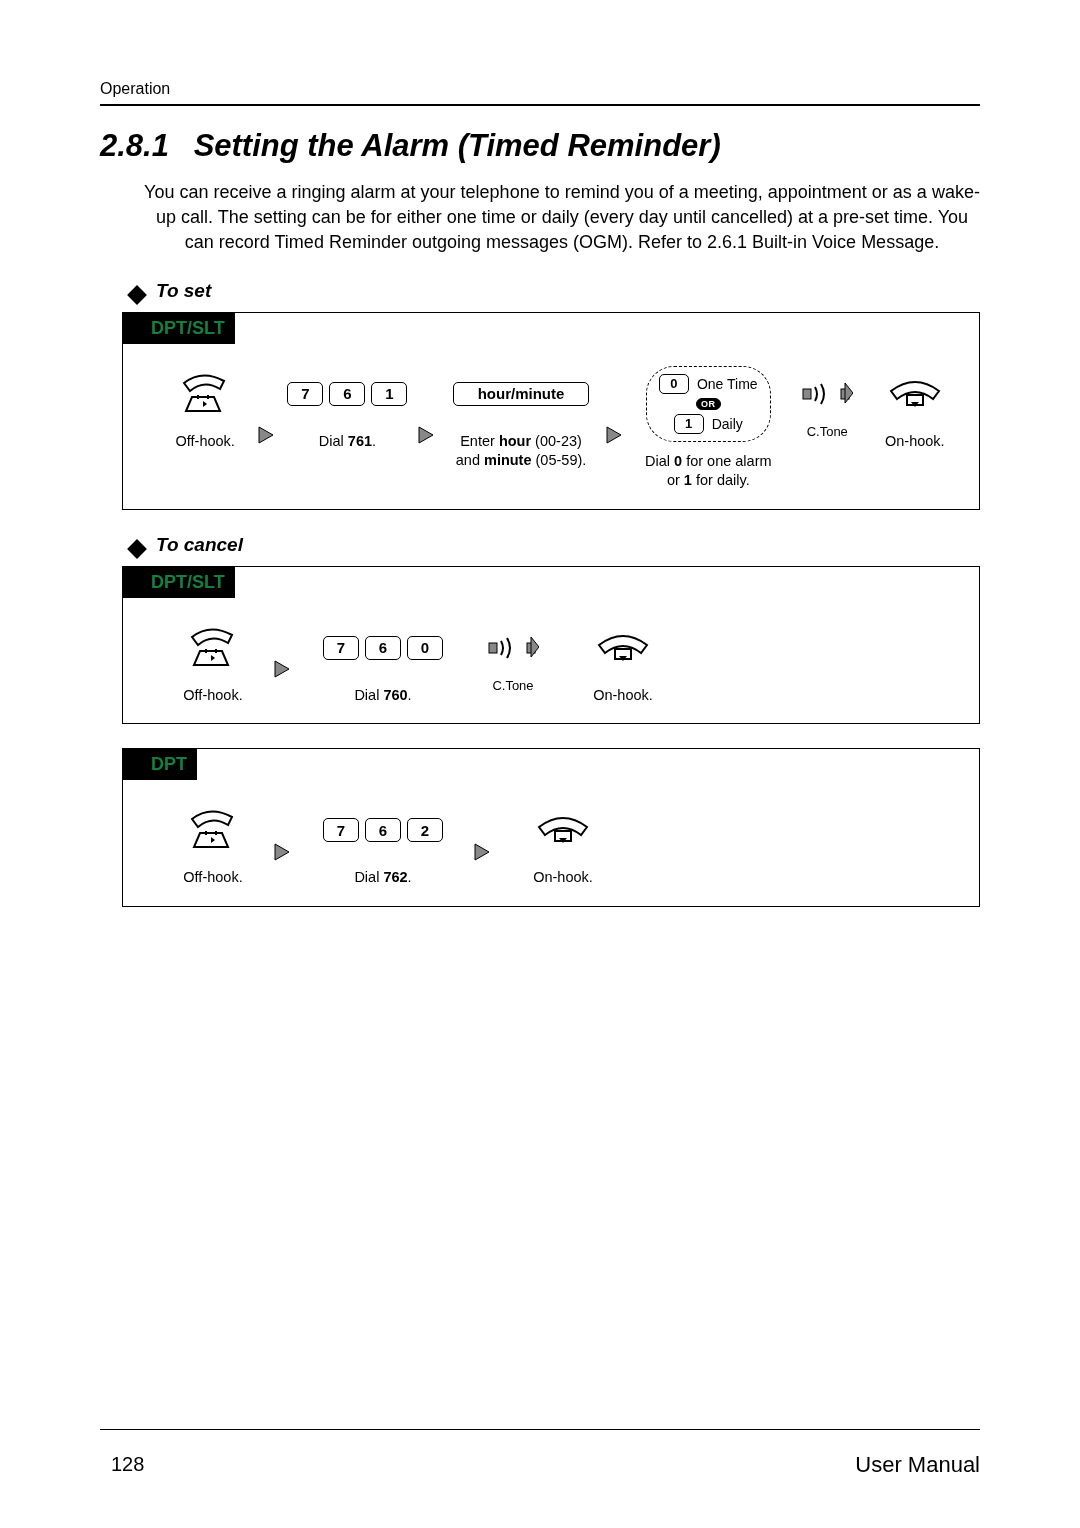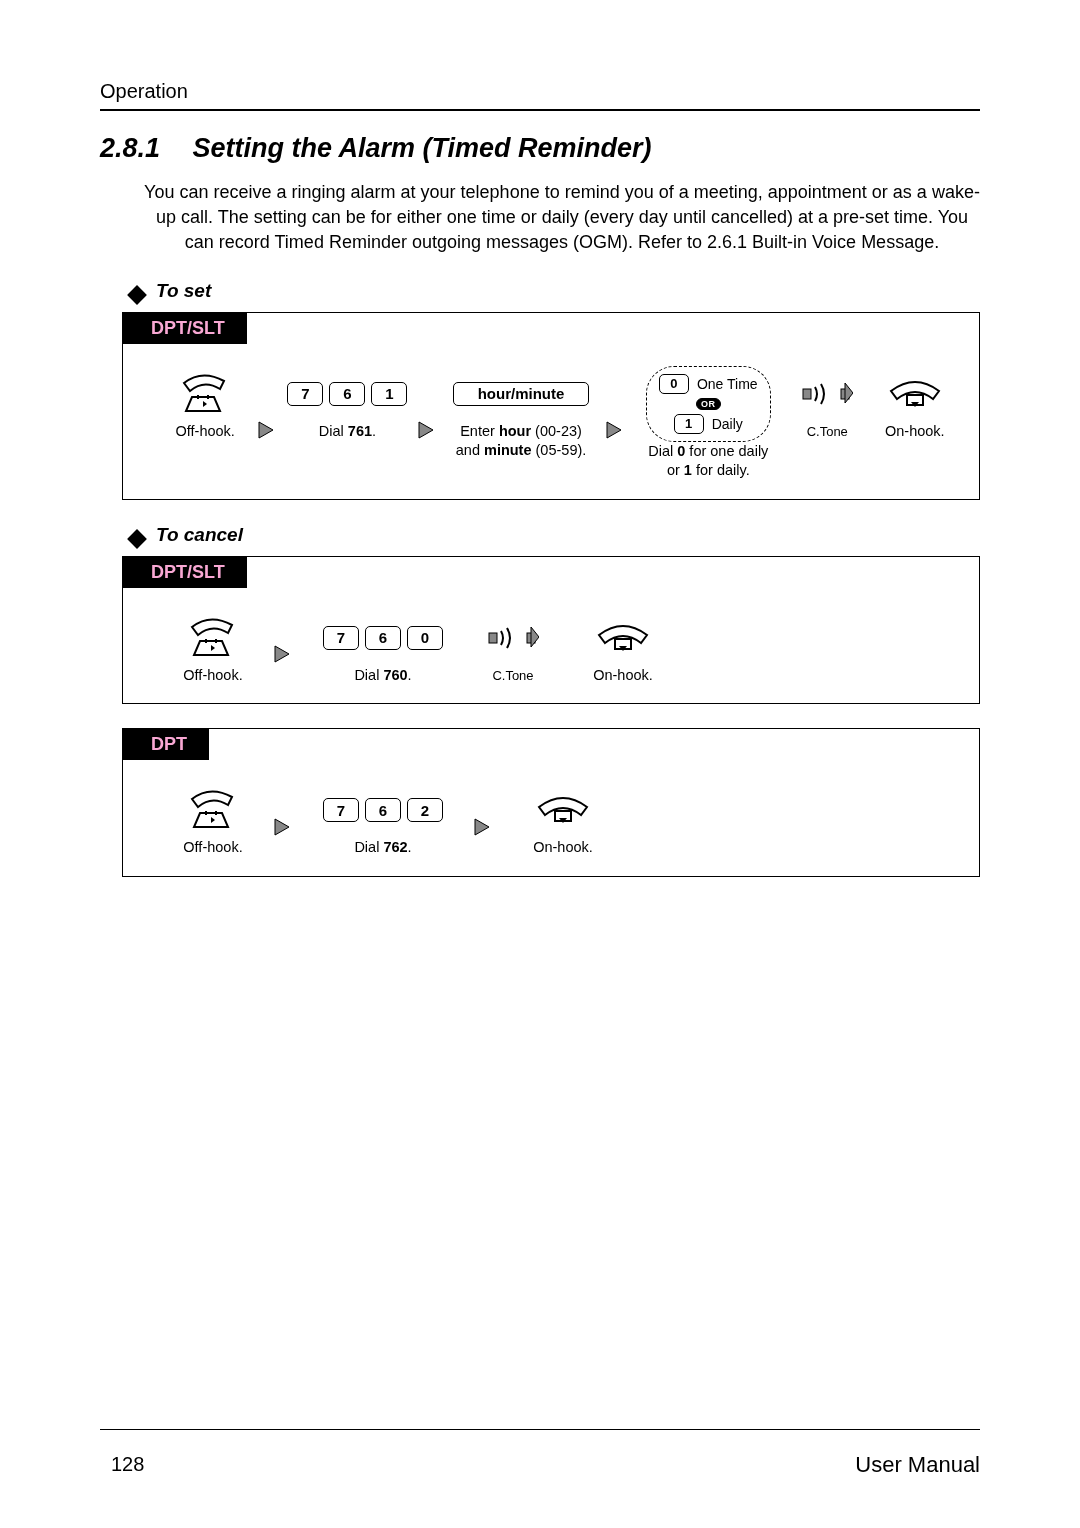--- a/index.html
+++ b/index.html
@@ -12,38 +12,38 @@
     background: #fff;
     position: relative;
   }
   .page {
     padding: 80px 100px 60px 100px;
     box-sizing: border-box;
     height: 100%;
     position: relative;
   }
   .running-head {
-    font-size: 20px;
+    font-size: 16px;
     margin-bottom: 6px;
   }
   .head-rule {
     border: none;
     border-top: 2.5px solid #000;
     margin: 0 0 22px 0;
   }
   h1.section-title {
     font-size: 36px;
     font-style: italic;
     font-weight: bold;
     margin: 10px 0 22px 0;
     line-height: 1.25;
   }
   .sec-num { display: inline-block; min-width: 90px; }
   h2.subsection-title {
-    font-size: 27px;
+    font-size: 31px;
     font-style: italic;
     font-weight: bold;
     margin: 14px 0 16px 0;
   }
   .sub-num { display: inline-block; min-width: 85px; }
   .body-para {
     font-size: 18px;
     line-height: 1.4;
     margin: 0 0 24px 44px;
     text-align: center;
@@ -61,24 +61,24 @@
     transform: rotate(45deg); margin-right: 12px;
     flex-shrink: 0;
   }
   .proc-box {
     border: 1.5px solid #000;
     margin: 0 0 24px 22px;
   }
   .proc-tab {
     display: inline-block;
     background: #000;
-    color: #f9a8d4;
+    color: #15803d;
     font-weight: bold;
     font-size: 18px;
-    padding: 5px 22px 5px 28px;
+    padding: 5px 10px 5px 28px;
   }
   .proc-row {
     display: flex;
     align-items: flex-start;
     padding: 22px 22px 18px 40px;
     gap: 10px;
   }
   .step {
     display: flex;
     flex-direction: column;
@@ -86,20 +86,21 @@
   }
   .step-icon {
     height: 56px;
     display: flex;
     align-items: center;
     justify-content: center;
   }
   .step-caption {
     font-size: 14.5px;
     text-align: center;
+    margin-top: 10px;
     line-height: 1.35;
     white-space: nowrap;
   }
   .arrow {
     align-self: center;
     margin-top: 14px;
   }
   .arrow svg { display: block; }
 
   
@@ -249,21 +250,21 @@
                 <span>One Time</span>
               </span>
             <span class="or-pill">OR</span>
             <span class="opt-row">
                 <span class="key" style="min-width:20px;height:18px;font-size:13px">1</span>
                 <span>Daily</span>
               </span>
           </span>
         </span>
         <div class="step-caption">
-          <span>Dial </span><b>0</b><span> for one daily</span><br>
+          <span>Dial </span><b>0</b><span> for one alarm</span><br>
           <span>or </span><b>1</b><span> for daily.</span>
         </div>
       </div>
 
       <div class="step" style="width:72px">
         <span class="step-icon">
           <svg width="52" height="30" viewBox="0 0 52 30">
             <rect x="2" y="10" width="8" height="10" fill="#888" stroke="#000"></rect>
             <path d="M14 8 q4 7 0 14 M20 5 q6 10 0 20" fill="none" stroke="#000" stroke-width="2"></path>
             <rect x="40" y="10" width="8" height="10" fill="#888" stroke="#000"></rect>

